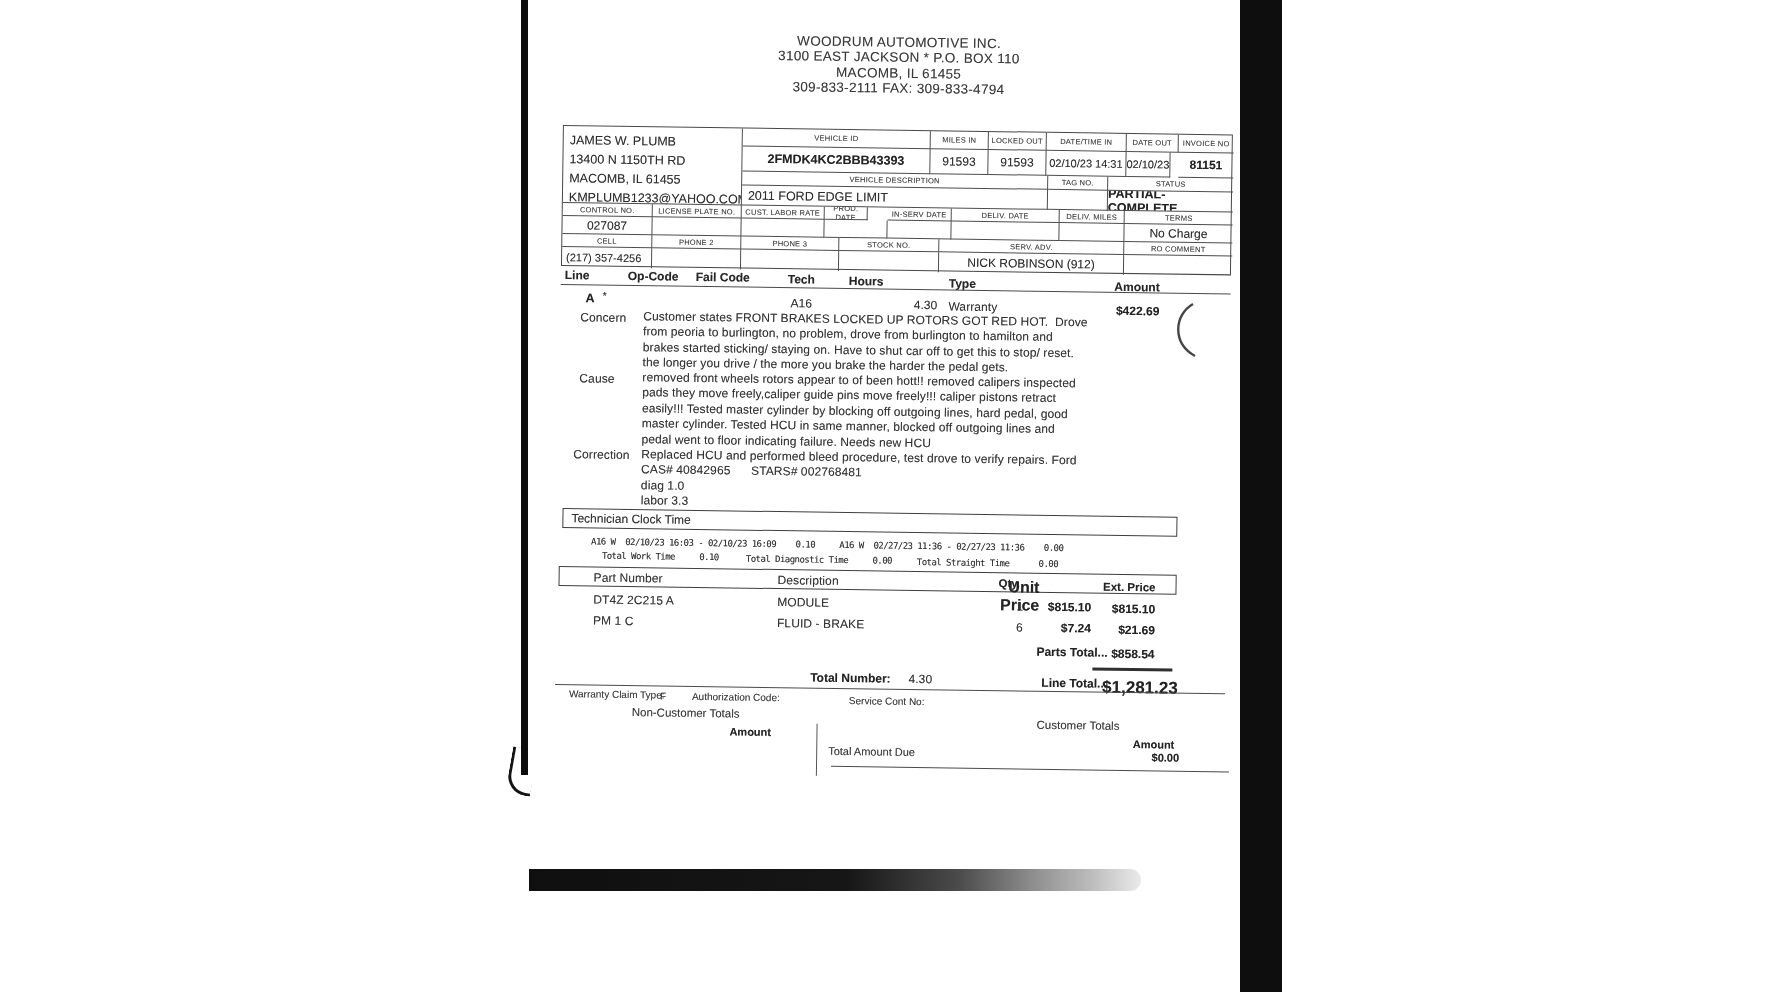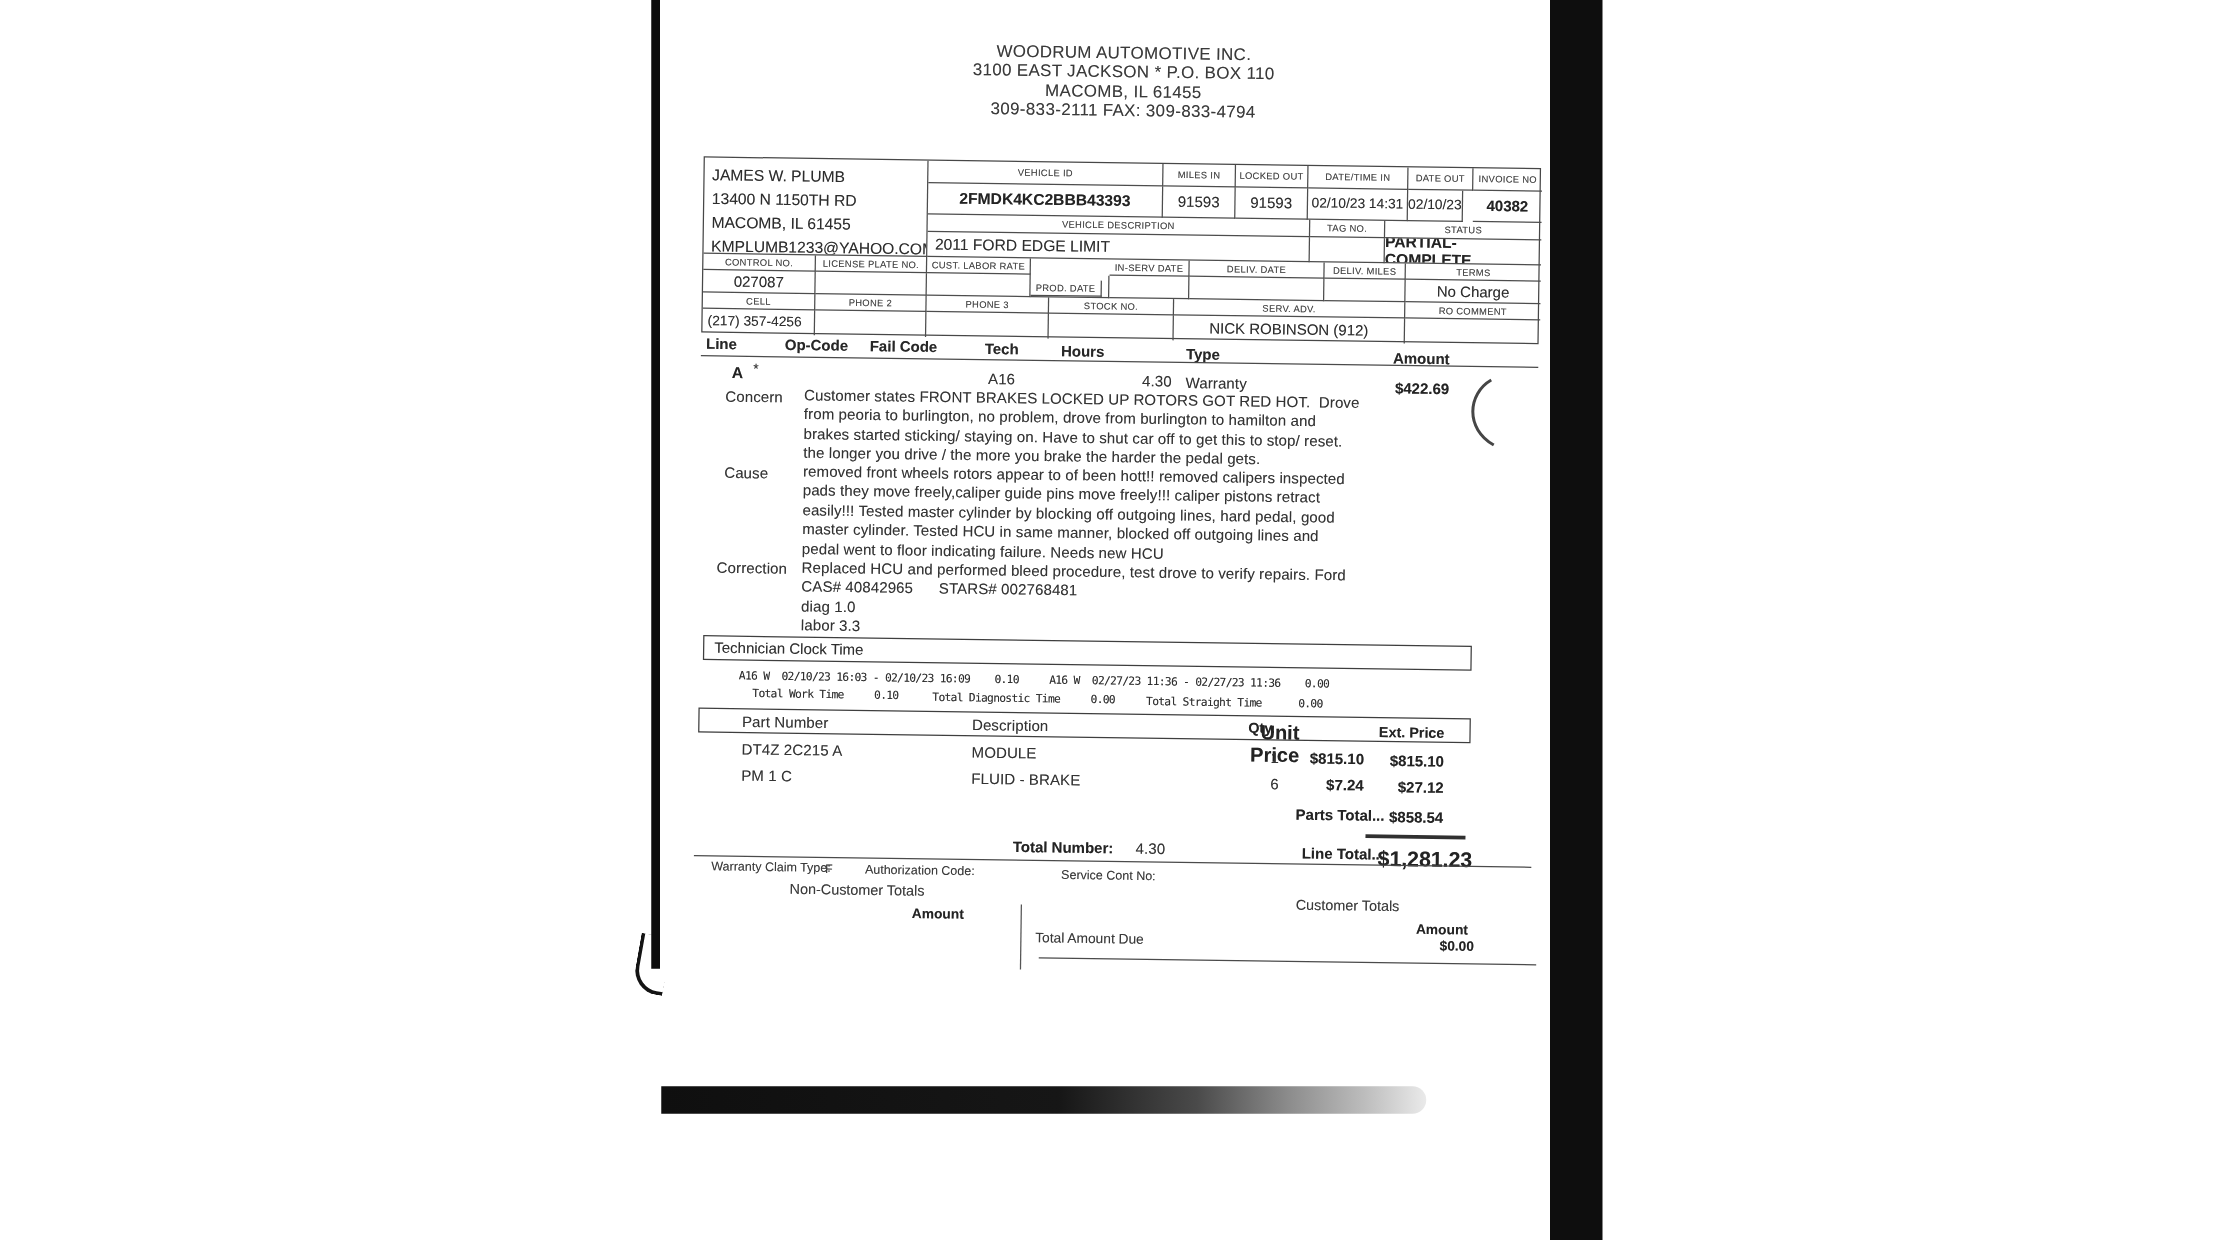--- a/index.html
+++ b/index.html
@@ -75,34 +75,34 @@
     <div class="cell lb" style="left:425px;top:0;width:58px;height:18px">LOCKED OUT</div>
     <div class="cell lb" style="left:483px;top:0;width:80px;height:18px">DATE/TIME IN</div>
     <div class="cell lb" style="left:563px;top:0;width:52px;height:18px">DATE OUT</div>
     <div class="cell lb nr" style="left:615px;top:0;width:55px;height:18px">INVOICE NO</div>
 
     <div class="cell vl bold" style="left:179px;top:18px;width:188px;height:25px;font-size:12.5px">2FMDK4KC2BBB43393</div>
     <div class="cell vl" style="left:367px;top:18px;width:58px;height:25px">91593</div>
     <div class="cell vl" style="left:425px;top:18px;width:58px;height:25px">91593</div>
     <div class="cell vl v11" style="left:483px;top:18px;width:80px;height:25px">02/10/23 14:31</div>
     <div class="cell vl v11" style="left:563px;top:18px;width:44px;height:25px">02/10/23</div>
-    <div class="cell vl bold nr" style="left:615px;top:18px;width:55px;height:25px">40382</div>
+    <div class="cell vl bold nr" style="left:615px;top:18px;width:55px;height:25px">81151</div>
 
     <div class="cell lb" style="left:179px;top:43px;width:306px;height:14px">VEHICLE DESCRIPTION</div>
     <div class="cell lb" style="left:485px;top:43px;width:60px;height:14px">TAG NO.</div>
     <div class="cell lb nr" style="left:545px;top:43px;width:125px;height:14px">STATUS</div>
 
     <div class="cell vl leftal" style="left:179px;top:57px;width:306px;height:20px;padding-left:6px;font-size:12.5px">2011 FORD EDGE LIMIT</div>
     <div class="cell" style="left:485px;top:57px;width:60px;height:20px"></div>
     <div class="cell vl bold nr" style="left:545px;top:57px;width:125px;height:20px;font-size:12.5px">PARTIAL-COMPLETE</div>
 
     <div class="cell lb" style="left:0;top:77px;width:90px;height:13px">CONTROL NO.</div>
     <div class="cell lb" style="left:90px;top:77px;width:89px;height:13px">LICENSE PLATE NO.</div>
     <div class="cell lb" style="left:179px;top:77px;width:83px;height:13px">CUST. LABOR RATE</div>
-    <div class="cell lb" style="left:262px;top:94px;width:57px;height:13px">PROD. DATE</div>
+    <div class="cell lb" style="left:262px;top:77px;width:43px;height:13px">PROD. DATE</div>
     <div class="cell lb" style="left:325px;top:77px;width:64px;height:13px">IN-SERV DATE</div>
     <div class="cell lb" style="left:389px;top:77px;width:108px;height:13px">DELIV. DATE</div>
     <div class="cell lb" style="left:497px;top:77px;width:65px;height:13px">DELIV. MILES</div>
     <div class="cell lb nr" style="left:562px;top:77px;width:108px;height:13px">TERMS</div>
 
     <div class="cell vl" style="left:0;top:90px;width:90px;height:18px">027087</div>
     <div class="cell" style="left:90px;top:90px;width:89px;height:18px"></div>
     <div class="cell" style="left:179px;top:90px;width:83px;height:18px"></div>
     <div class="cell" style="left:262px;top:90px;width:63px;height:18px"></div>
     <div class="cell" style="left:325px;top:90px;width:64px;height:18px"></div>
@@ -184,21 +184,21 @@
   <span class="ab txt" style="left:600px;top:592px">DT4Z 2C215 A</span>
   <span class="ab txt" style="left:784px;top:592px">MODULE</span>
   <span class="ab txt rt" style="left:1000px;top:593px;width:30px">1</span>
   <span class="ab bold rt" style="left:1040px;top:593px;width:58px;font-size:12px">$815.10</span>
   <span class="ab bold rt" style="left:1104px;top:594px;width:58px;font-size:12px">$815.10</span>
 
   <span class="ab txt" style="left:600px;top:613px">PM 1 C</span>
   <span class="ab txt" style="left:784px;top:613px">FLUID - BRAKE</span>
   <span class="ab txt rt" style="left:1000px;top:614px;width:30px">6</span>
   <span class="ab bold rt" style="left:1040px;top:614px;width:58px;font-size:12px">$7.24</span>
-  <span class="ab bold rt" style="left:1104px;top:615px;width:58px;font-size:12px">$27.12</span>
+  <span class="ab bold rt" style="left:1104px;top:615px;width:58px;font-size:12px">$21.69</span>
 
   <span class="ab bold rt" style="left:1000px;top:638px;width:115px;font-size:12px">Parts Total...</span>
   <span class="ab bold rt" style="left:1110px;top:639px;width:52px;font-size:12px">$858.54</span>
 
   <div class="ab" style="left:1100px;top:660px;width:80px;height:3px;background:#303030"></div>
 
   <span class="ab bold" style="left:818px;top:667px;font-size:12px">Total Number:</span>
   <span class="ab txt rt" style="left:900px;top:667px;width:40px">4.30</span>
   <span class="ab bold rt" style="left:995px;top:669px;width:120px;font-size:12px">Line Total...</span>
   <span class="ab bold rt" style="left:1110px;top:670px;width:57px;font-size:17px">$1,281.23</span>

